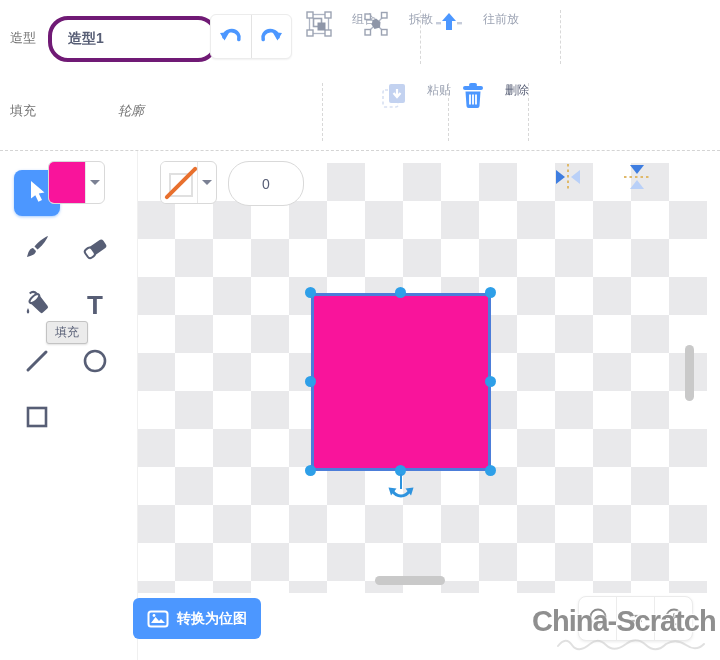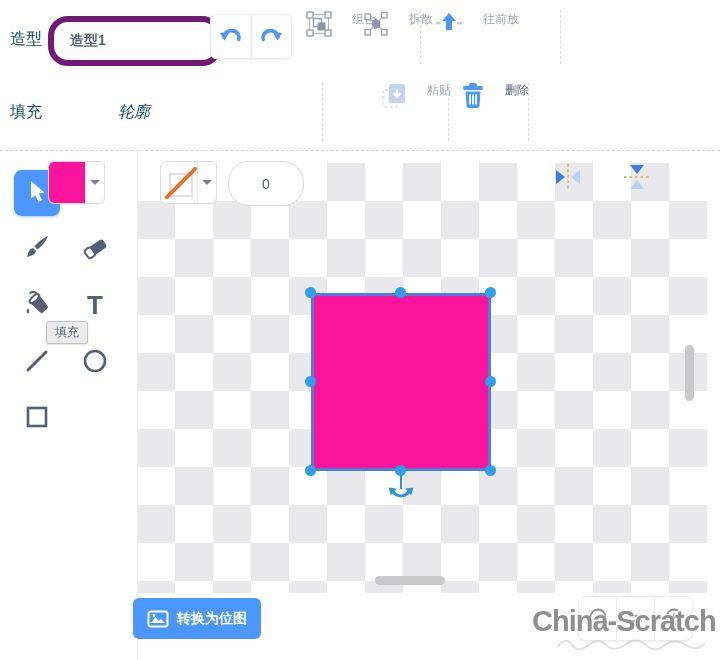--- a/index.html
+++ b/index.html
@@ -3,22 +3,22 @@
 <meta charset="utf-8">
 <style>
   html,body{margin:0;padding:0;}
   body{width:720px;height:660px;font-family:"Liberation Sans","DejaVu Sans",sans-serif;background:#fff;}
   #app{position:absolute;left:0;top:0;width:720px;height:660px;background:#fff;overflow:hidden;}
 
   
   .topbar{position:absolute;left:0;top:0;width:720px;height:150px;background:#fff;border-bottom:1px dashed #D4D4D4;z-index:10;}
   .row1{position:absolute;left:0;top:0;width:720px;height:75px;}
   .row2{position:absolute;left:0;top:75px;width:720px;height:75px;}
-  .bar-label{position:absolute;font-size:16px;color:#0c4a6e;}
-  .name-input{position:absolute;left:48px;top:16px;width:130px;height:38px;border:6px solid #701a75;border-radius:20px;padding:0 16px;font-size:14px;font-weight:bold;color:#575E75;outline:none;background:#fff;}
+  .bar-label{position:absolute;font-size:13px;color:#737373;}
+  .name-input{position:absolute;left:48px;top:16px;width:130px;height:38px;border:4px solid #701a75;border-radius:20px;padding:0 16px;font-size:14px;font-weight:bold;color:#575E75;outline:none;background:#fff;}
   .undo-redo{position:absolute;left:210px;top:14px;width:80px;height:43px;background:#fff;border:1px solid #ECECEC;border-radius:6px;box-shadow:0 1px 2px rgba(0,0,0,.06);display:flex;}
   .ur-btn{flex:1;display:flex;align-items:center;justify-content:center;cursor:pointer;}
   .ur-btn:first-child{border-right:1px solid #E3E3E3;}
   .icon-btn{position:absolute;top:11px;display:flex;flex-direction:row;align-items:flex-start;gap:20px;cursor:pointer;}
   .icon-btn .lbl{font-size:12px;white-space:nowrap;}
   .lbl-disabled{color:#9CA3B3;}
   .lbl-dark{color:#575E75;}
   .vdiv{position:absolute;width:0;border-left:1px dashed #D8D8D8;}
   .row1 .vdiv{top:10px;height:54px;}
   .row2 .vdiv{top:8px;height:58px;}

